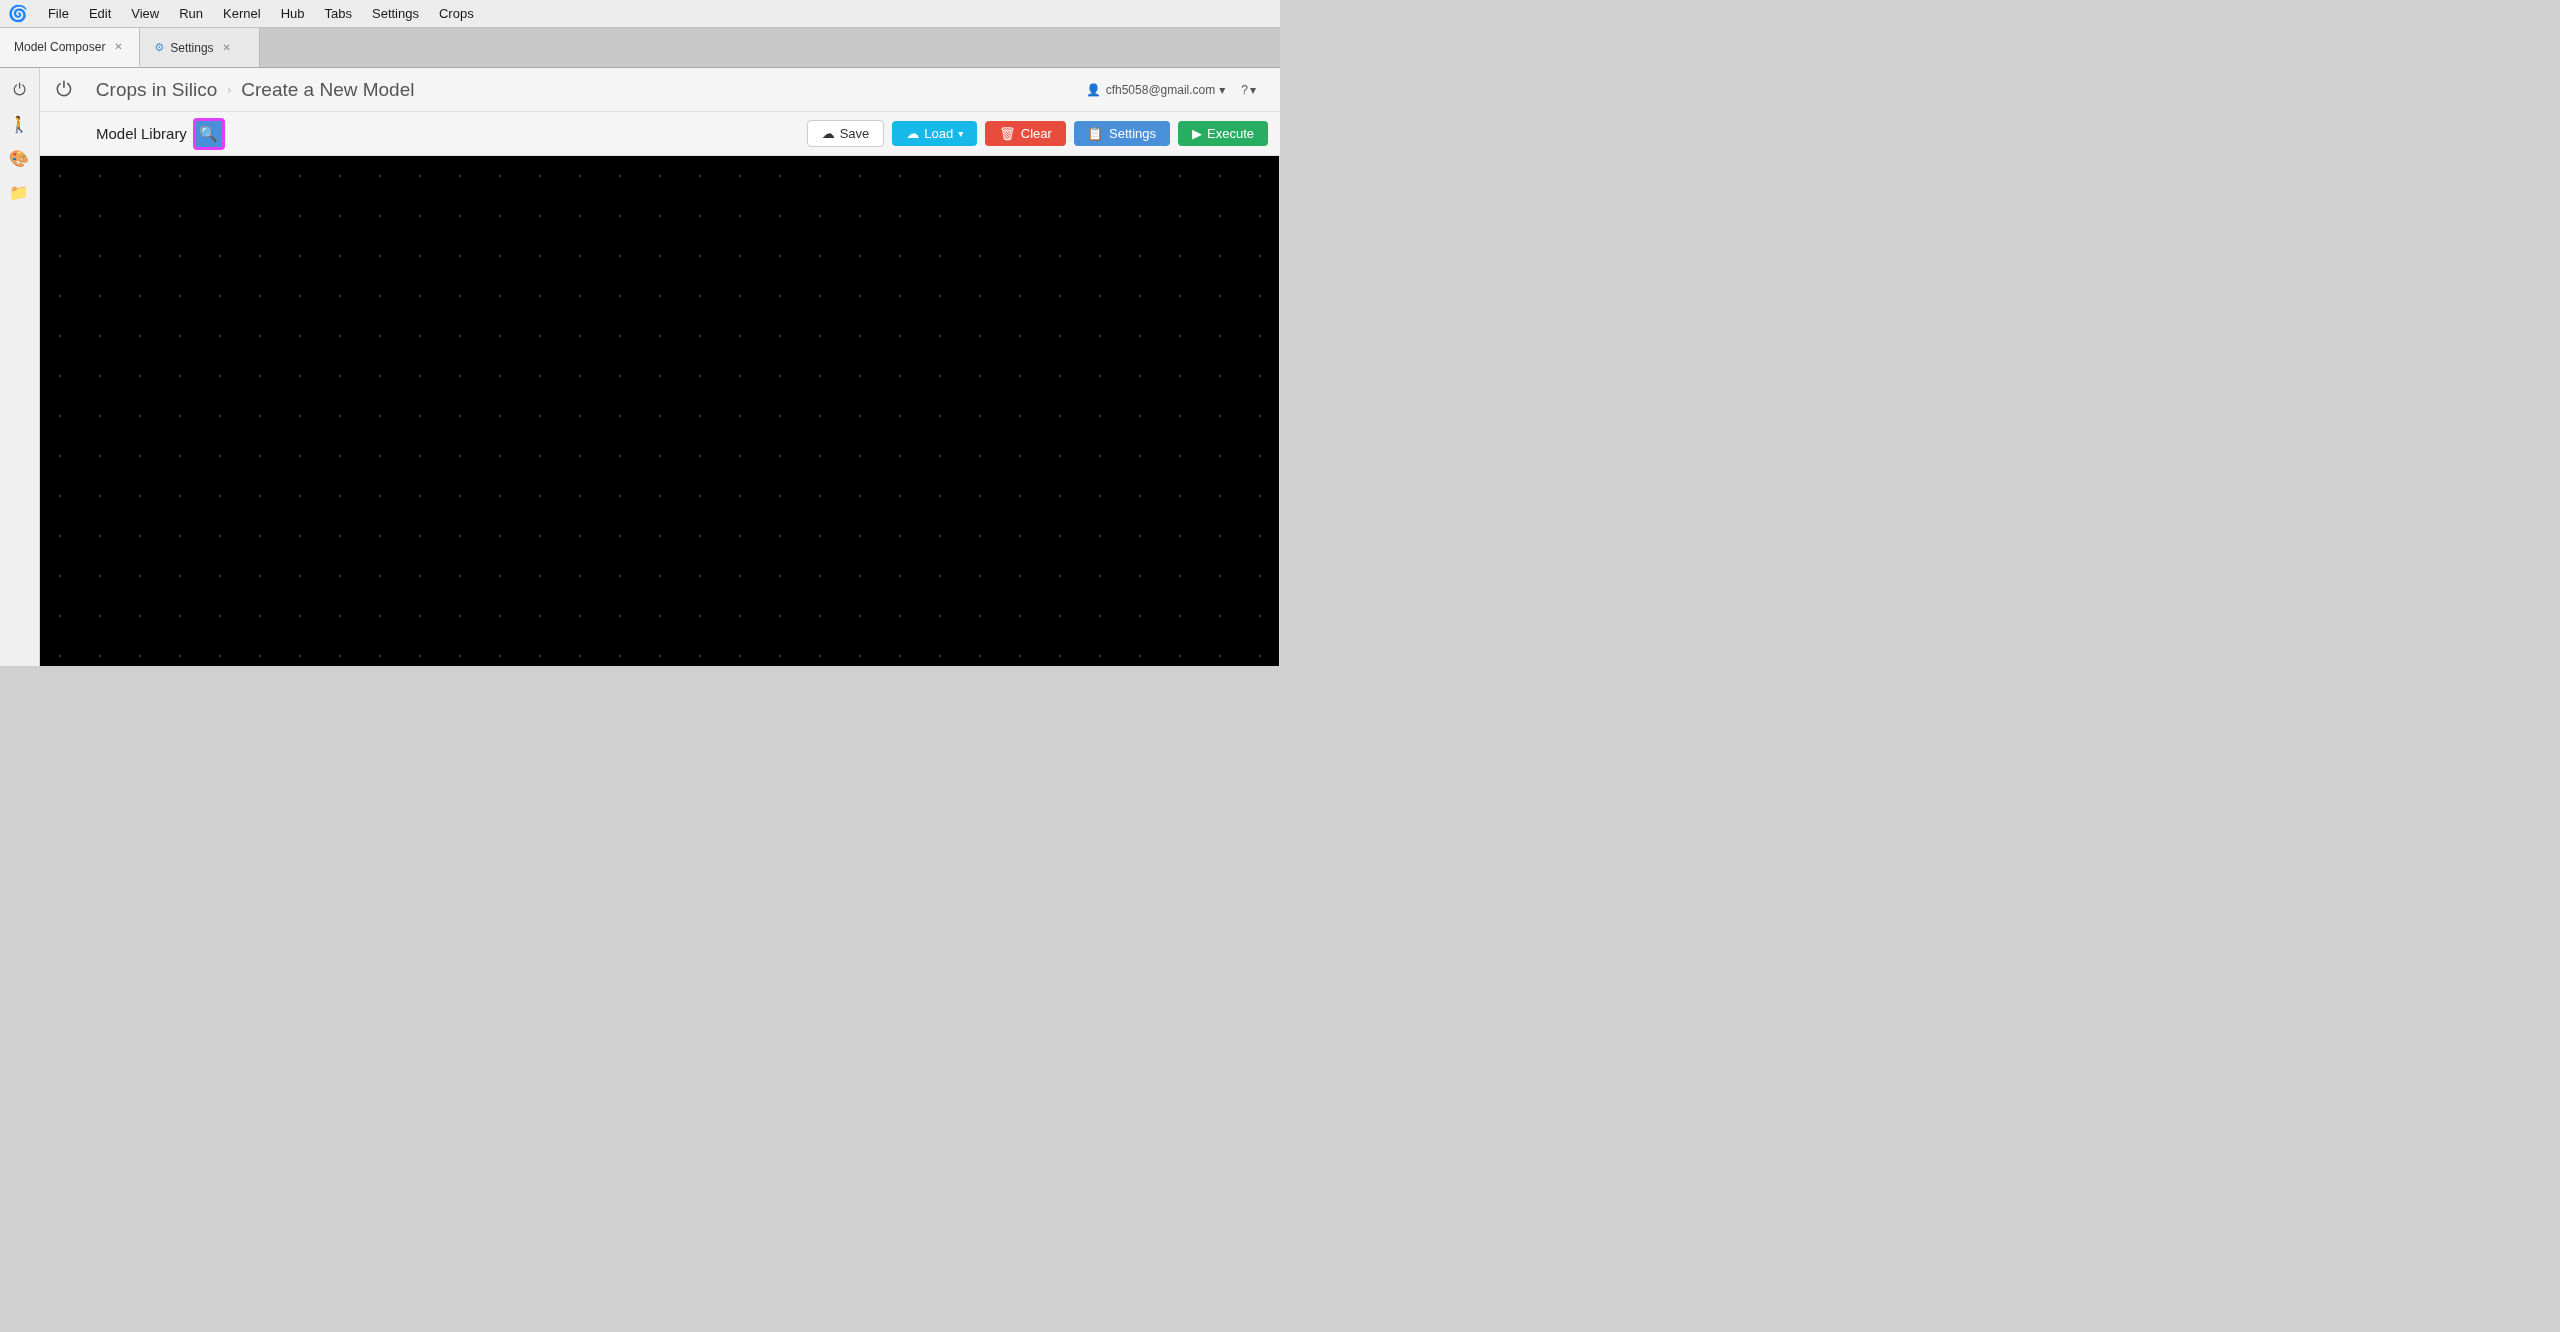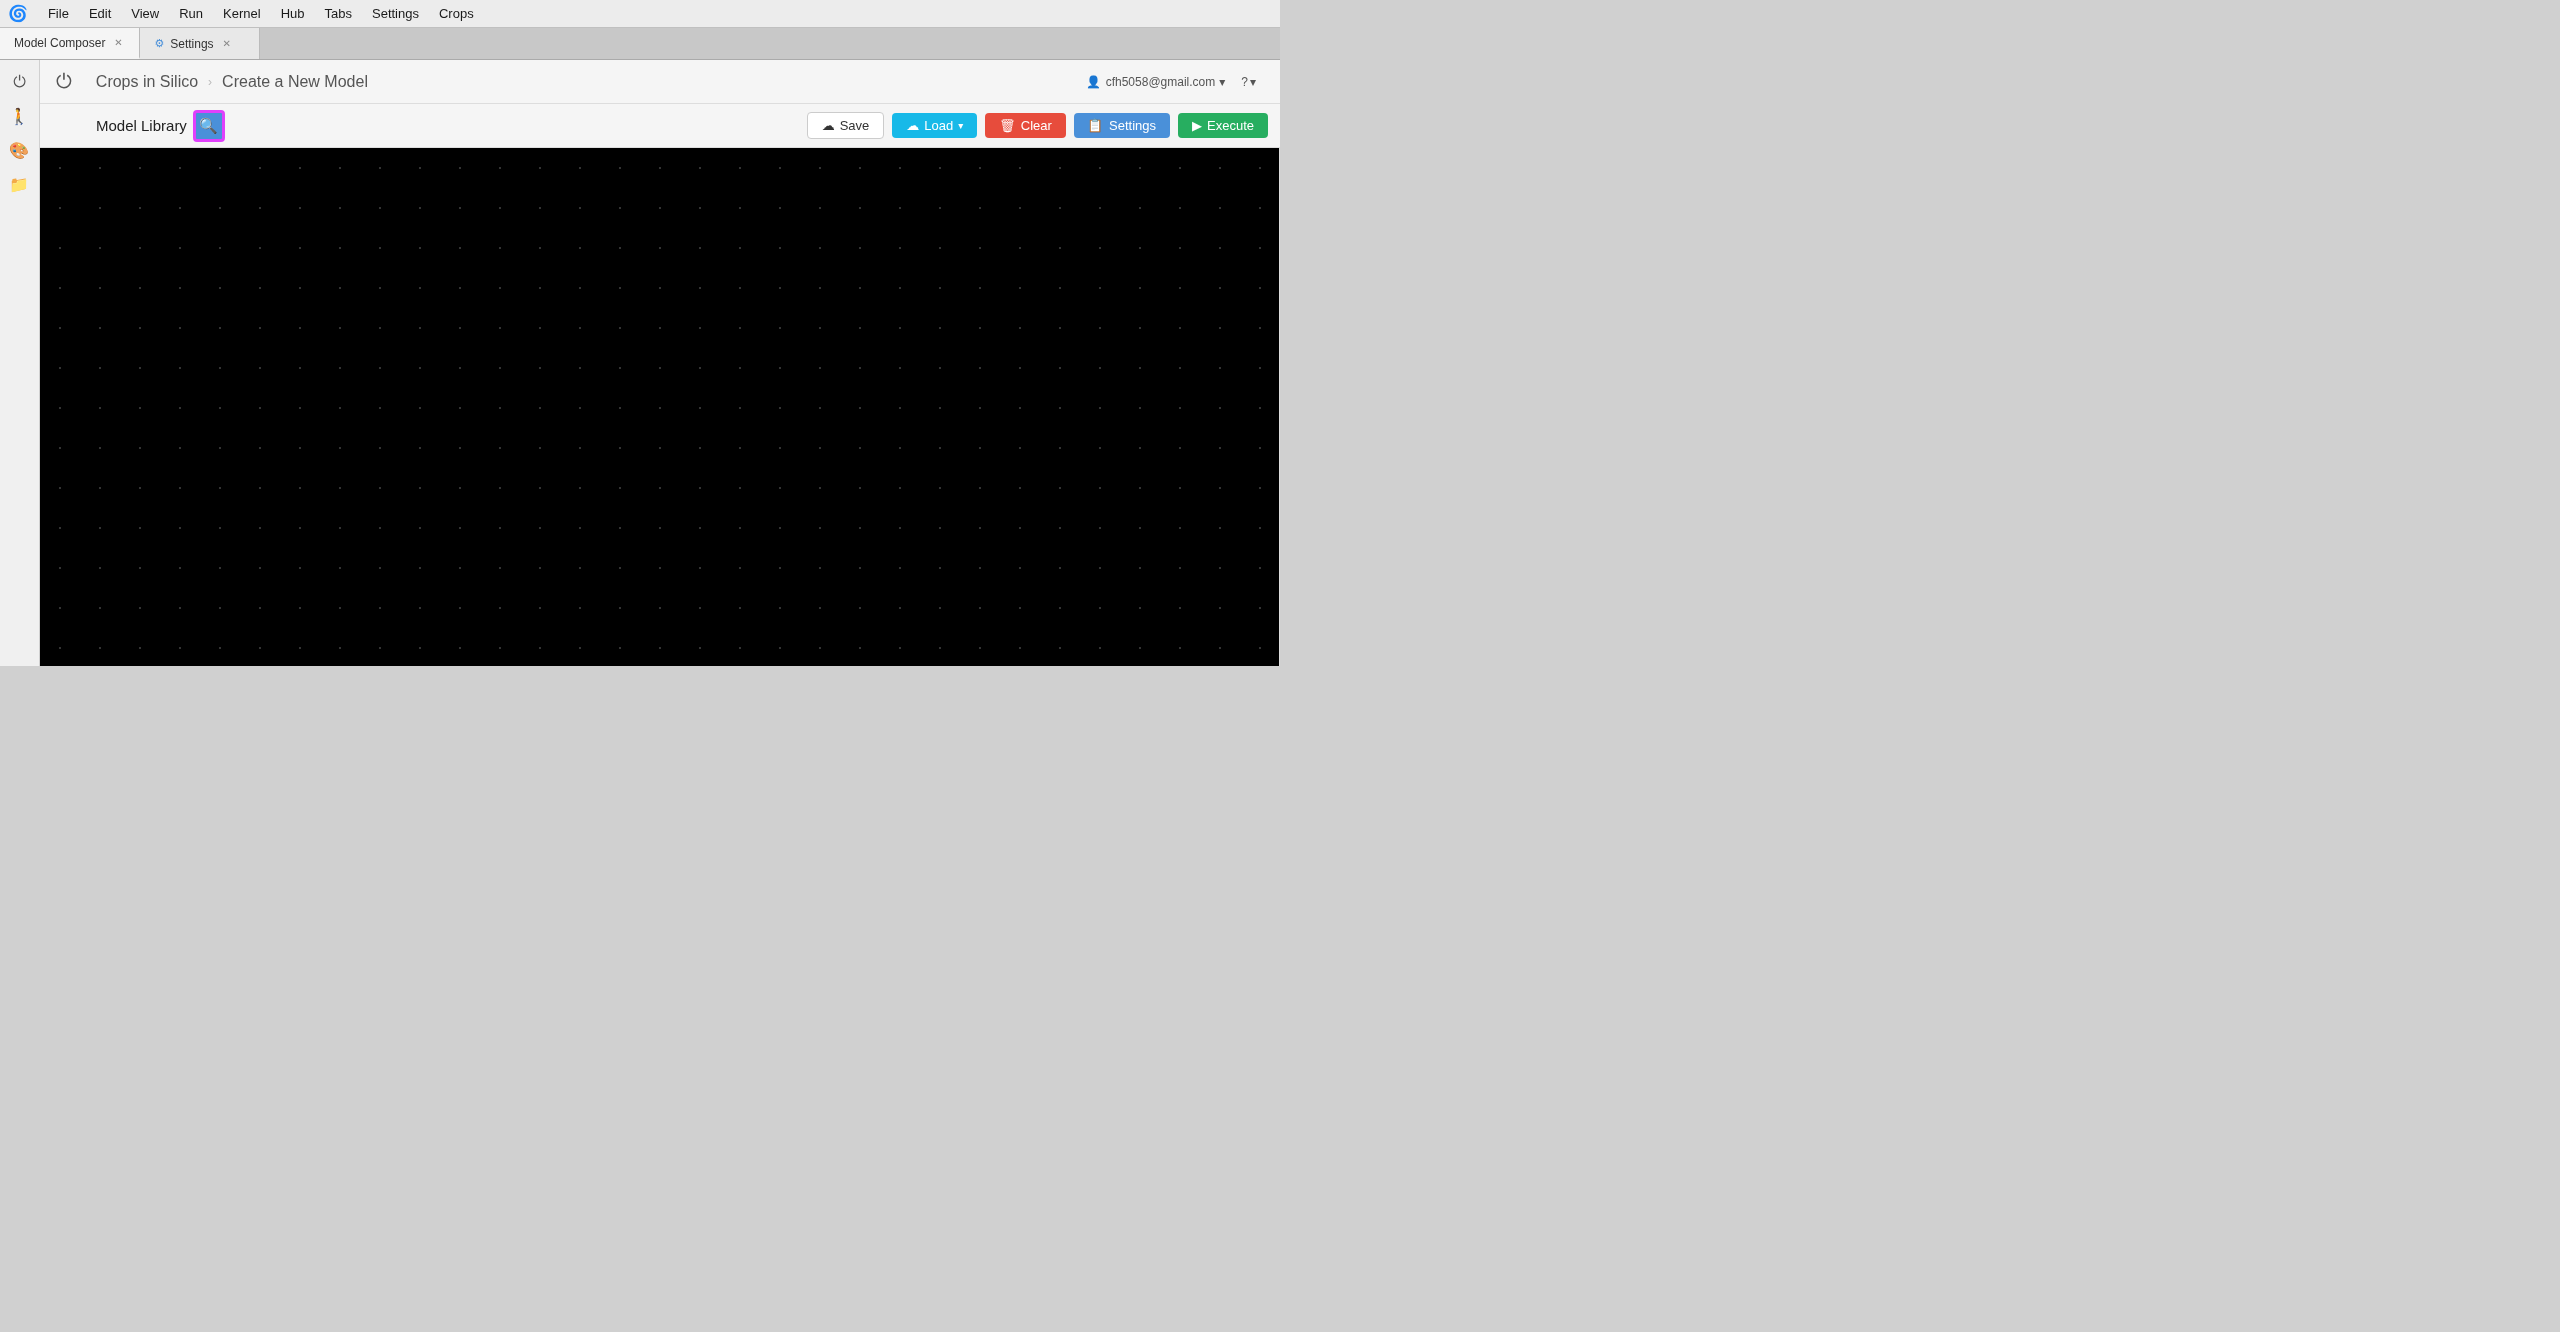--- a/index.html
+++ b/index.html
@@ -12,21 +12,21 @@
       padding: 0 8px; gap: 4px;
       border-bottom: 1px solid #c0c0c0;
       font-size: 13px; color: #1a1a1a;
     }
     .menu-bar .app-icon { margin-right: 8px; font-size: 16px; }
     .menu-item { padding: 2px 8px; cursor: pointer; border-radius: 3px; }
 
     
     .tab-bar {
       display: flex; align-items: stretch;
-      background: #c8c8c8; height: 32px;
+      background: #c8c8c8; height: 40px;
       border-bottom: 1px solid #aaa;
     }
     .tab {
       display: flex; align-items: center; gap: 6px;
       padding: 0 14px;
       background: #e8e8e8;
       border-right: 1px solid #bbb;
       font-size: 12px; color: #333;
       cursor: pointer;
       min-width: 120px;
@@ -68,21 +68,21 @@
     .nav-bar {
       display: flex; align-items: center;
       background: #f5f5f5; height: 44px;
       padding: 0 16px; gap: 0;
       border-bottom: 1px solid #ddd;
     }
     .nav-logo {
       font-size: 20px; margin-right: 16px; color: #555;
     }
     .nav-link {
-      font-size: 16px; color: #555; padding: 4px 8px;
+      font-size: 19px; color: #555; padding: 4px 8px;
       cursor: pointer; border-radius: 3px;
     }
     .nav-separator { color: #bbb; font-size: 12px; padding: 0 2px; }
     .nav-spacer { flex: 1; }
     .nav-user {
       display: flex; align-items: center; gap: 4px;
       font-size: 12px; color: #555; cursor: pointer;
       padding: 4px 8px; border-radius: 3px;
     }
     .nav-help {

